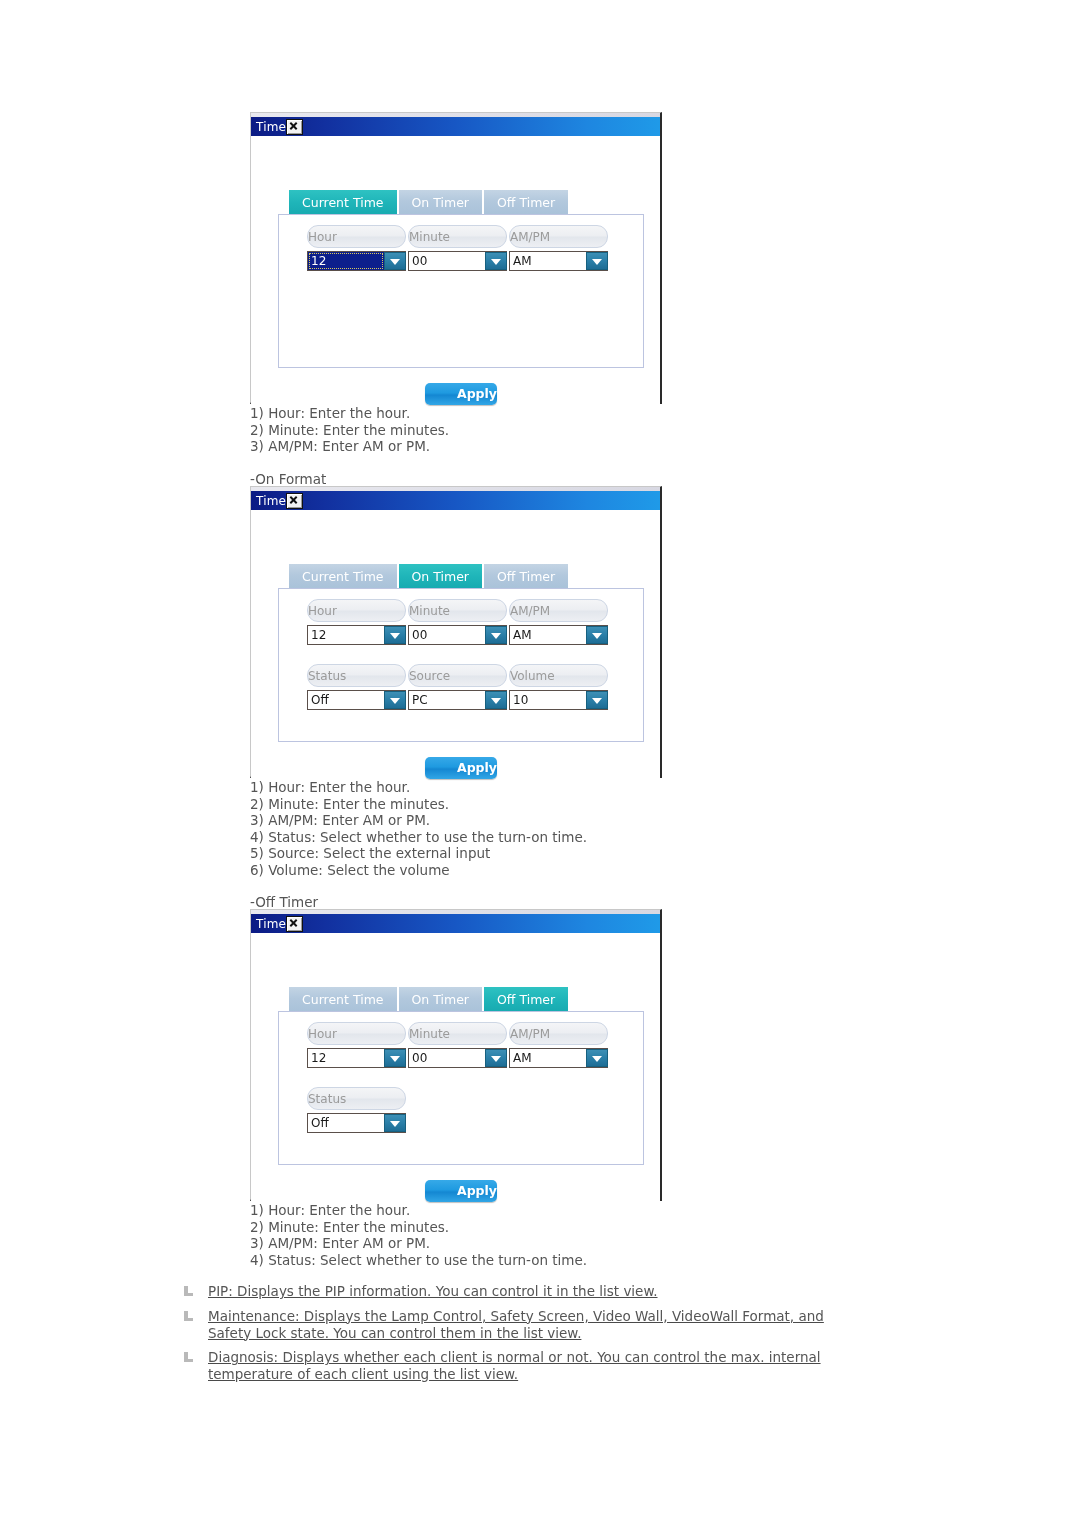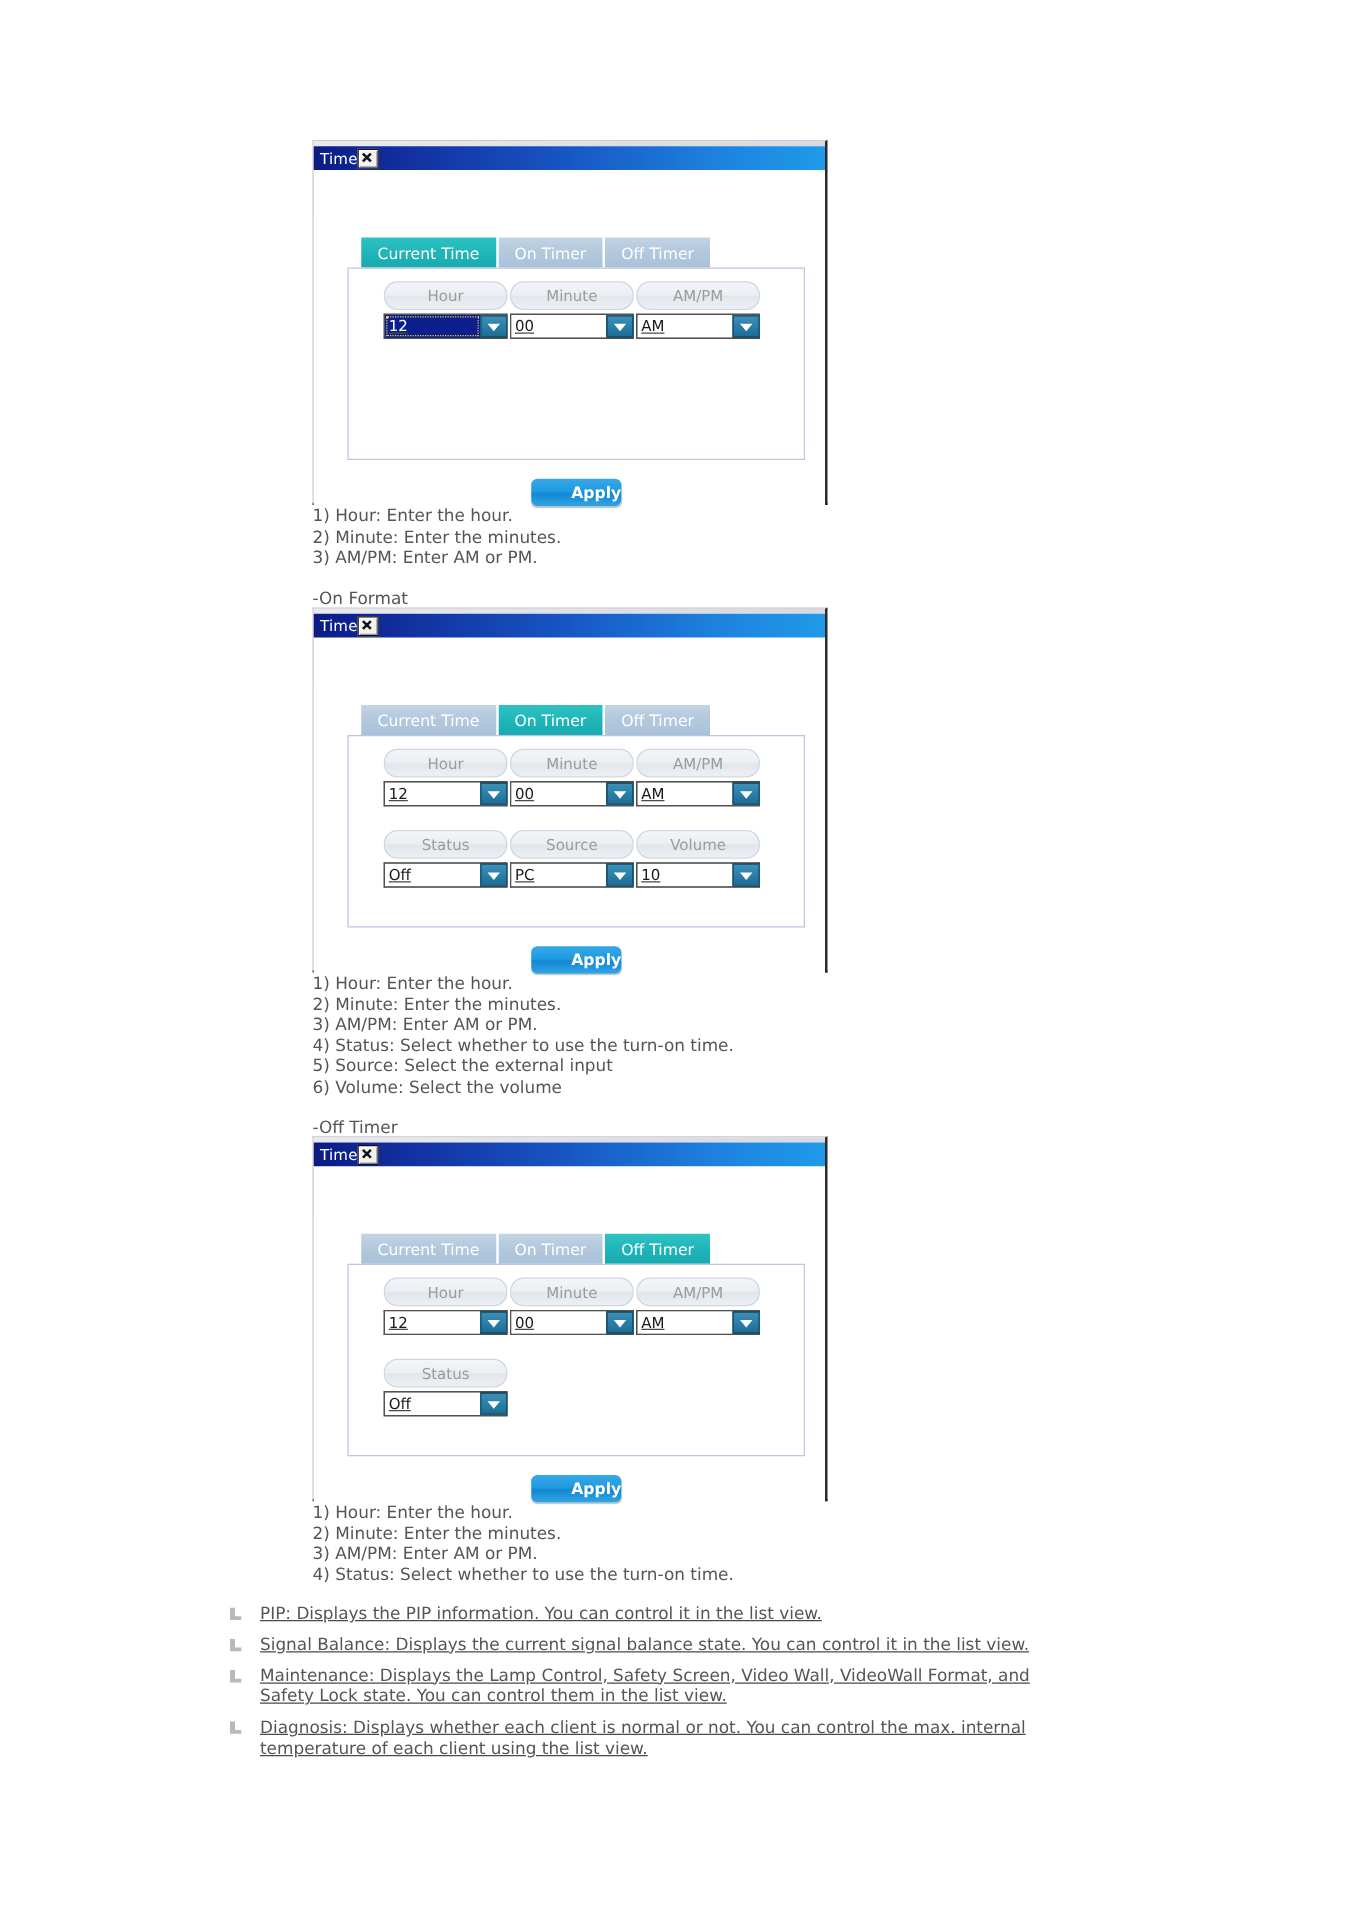--- a/index.html
+++ b/index.html
@@ -114,39 +114,37 @@
     display: flex;
     position: absolute;
   }
   .field {
     width: 99px;
     margin-right: 2px;
   }
   .field-label {
     height: 23px;
     line-height: 23px;
-    text-align: center;
     font-size: 12px;
     color: #9b9b9b;
     background: linear-gradient(to bottom, #f4f5f7 0%, #eceef2 48%, #e2e6ec 52%, #edeff3 100%);
     border: 1px solid #cdd6e4;
     border-radius: 11px;
     box-sizing: border-box;
   }
   .combo {
     height: 20px;
     margin-top: 3px;
     display: flex;
     align-items: stretch;
     border: 1px solid #5a4f4a;
     border-right: none;
-    background: #0f172a;
+    background: #c2410c;
     box-sizing: border-box;
     cursor: pointer;
-    text-decoration: underline;
   }
   .combo-value {
     flex: 1;
     font-size: 12px;
     color: #1a1a1a;
     line-height: 18px;
     padding-left: 3px;
     overflow: hidden;
     white-space: nowrap;
     background: #ffffff;
@@ -418,28 +416,20 @@
         </svg>
     </span>
     <span class="bullet-text">PIP: Displays the PIP information. You can control it in the list view.</span>
   </div>
   <div class="bullet-item">
     <span class="bullet-glyph">
       <svg width="11" height="11" viewBox="0 0 11 11">
           <path d="M1 0 L5 0 L5 7 L10 7 L10 10 L1 10 Z" fill="#b9b9b9"></path>
         </svg>
     </span>
-    <span class="bullet-text">Signal Balance: Displays the current signal balance state. You can control it in the list view.</span>
-  </div>
-  <div class="bullet-item">
-    <span class="bullet-glyph">
-      <svg width="11" height="11" viewBox="0 0 11 11">
-          <path d="M1 0 L5 0 L5 7 L10 7 L10 10 L1 10 Z" fill="#b9b9b9"></path>
-        </svg>
-    </span>
     <span class="bullet-text">Maintenance: Displays the Lamp Control, Safety Screen, Video Wall, VideoWall Format, and Safety Lock state. You can control them in the list view.</span>
   </div>
   <div class="bullet-item">
     <span class="bullet-glyph">
       <svg width="11" height="11" viewBox="0 0 11 11">
           <path d="M1 0 L5 0 L5 7 L10 7 L10 10 L1 10 Z" fill="#b9b9b9"></path>
         </svg>
     </span>
     <span class="bullet-text">Diagnosis: Displays whether each client is normal or not. You can control the max. internal temperature of each client using the list view.</span>
   </div>

